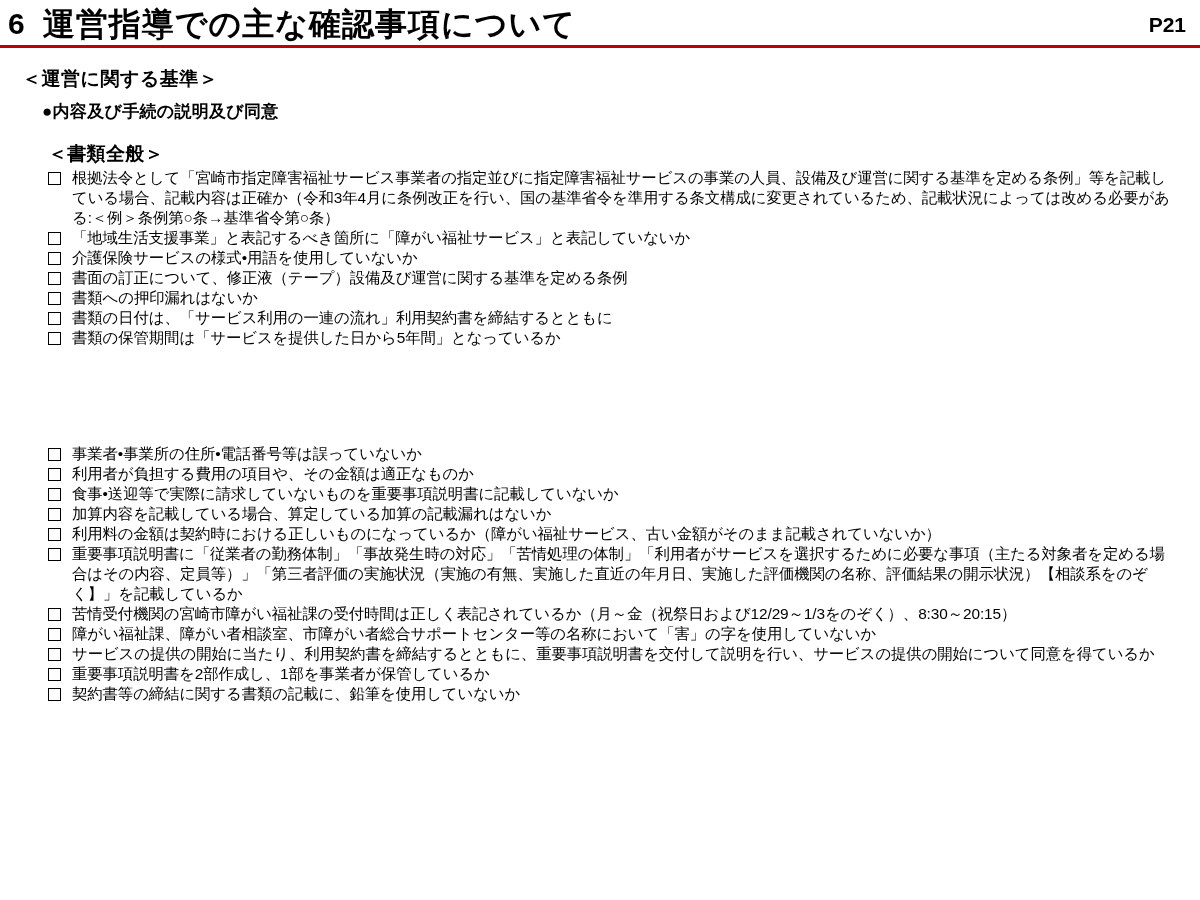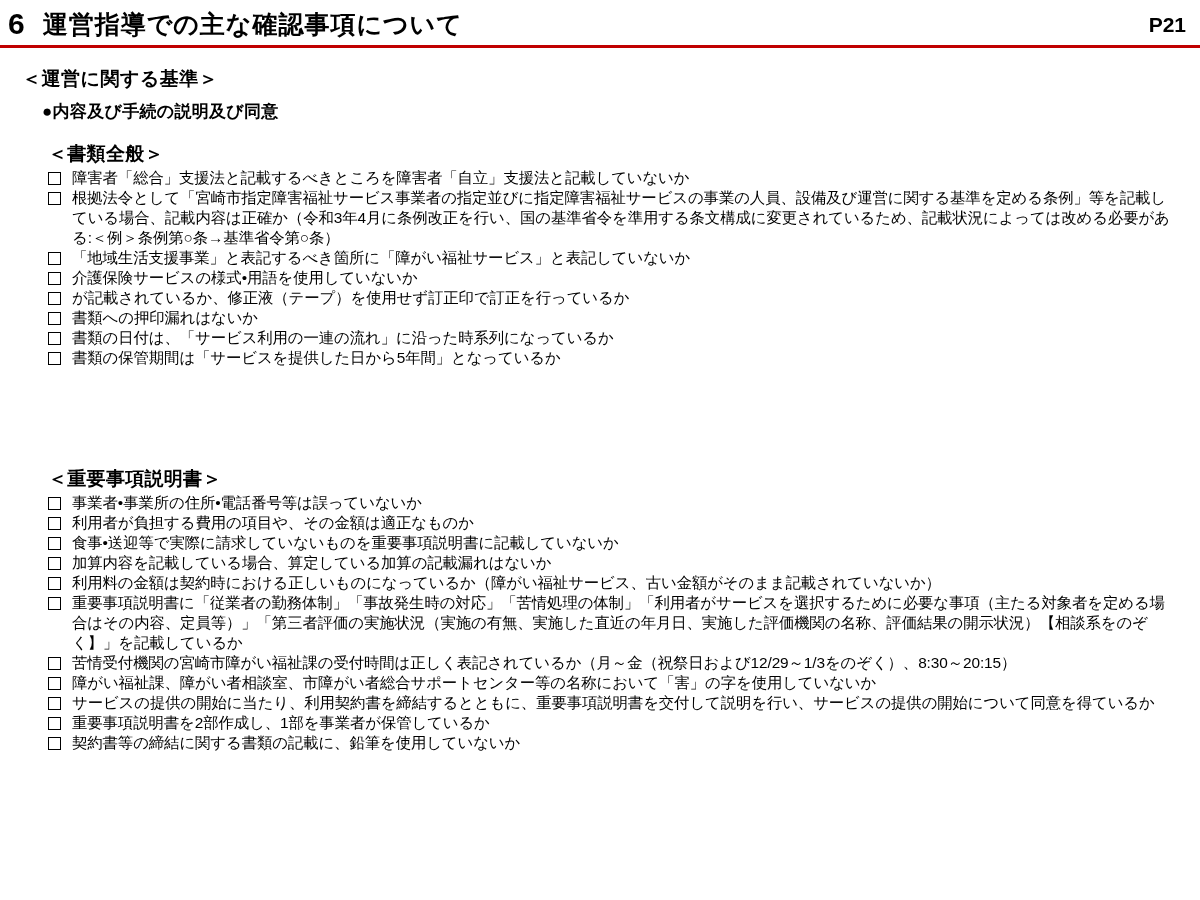--- a/index.html
+++ b/index.html
@@ -38,21 +38,21 @@
     background: #c00000;
   }
   .header-num {
     font-size: 30px;
     font-weight: bold;
     letter-spacing: 0px;
     line-height: 1;
     margin-right: 18px;
   }
   .header-title {
-    font-size: 25px;
+    font-size: 32px;
     font-weight: bold;
     line-height: 1;
     letter-spacing: 1px;
   }
   .header-page {
     margin-left: auto;
     font-size: 21px;
     font-weight: bold;
     line-height: 1;
   }
@@ -125,55 +125,50 @@
   <div class="body">
 
     <div class="section-heading">＜運営に関する基準＞</div>
 
     <div class="subsection-heading">●内容及び手続の説明及び同意</div>
 
     <div class="group-heading">＜書類全般＞</div>
     <ul class="check-list">
       <li class="check-item">
         <span class="checkbox"></span>
-        <span class="item-text">障害者「総合」支援法と記載するべきところを障害者「自立」支援法と記載していないか</span>
-      </li>
-      <li class="check-item">
-        <span class="checkbox"></span>
         <span class="item-text">根拠法令として「宮崎市指定障害福祉サービス事業者の指定並びに指定障害福祉サービスの事業の人員、設備及び運営に関する基準を定める条例」等を記載している場合、記載内容は正確か（令和3年4月に条例改正を行い、国の基準省令を準用する条文構成に変更されているため、記載状況によっては改める必要がある:＜例＞条例第○条→基準省令第○条）</span>
       </li>
       <li class="check-item">
         <span class="checkbox"></span>
         <span class="item-text">「地域生活支援事業」と表記するべき箇所に「障がい福祉サービス」と表記していないか</span>
       </li>
       <li class="check-item">
         <span class="checkbox"></span>
         <span class="item-text">介護保険サービスの様式•用語を使用していないか</span>
       </li>
       <li class="check-item">
         <span class="checkbox"></span>
-        <span class="item-text">が記載されているか、修正液（テープ）を使用せず訂正印で訂正を行っているか</span>
+        <span class="item-text">書面の訂正について、修正液（テープ）設備及び運営に関する基準を定める条例</span>
       </li>
       <li class="check-item">
         <span class="checkbox"></span>
         <span class="item-text">書類への押印漏れはないか</span>
       </li>
       <li class="check-item">
         <span class="checkbox"></span>
-        <span class="item-text">書類の日付は、「サービス利用の一連の流れ」に沿った時系列になっているか</span>
+        <span class="item-text">書類の日付は、「サービス利用の一連の流れ」利用契約書を締結するとともに</span>
       </li>
       <li class="check-item">
         <span class="checkbox"></span>
         <span class="item-text">書類の保管期間は「サービスを提供した日から5年間」となっているか</span>
       </li>
     </ul>
 
     <div class="spacer-block"></div>
 
-    <div class="group-heading">＜重要事項説明書＞</div>
     <ul class="check-list">
       <li class="check-item">
         <span class="checkbox"></span>
         <span class="item-text">事業者•事業所の住所•電話番号等は誤っていないか</span>
       </li>
       <li class="check-item">
         <span class="checkbox"></span>
         <span class="item-text">利用者が負担する費用の項目や、その金額は適正なものか</span>
       </li>
       <li class="check-item">

